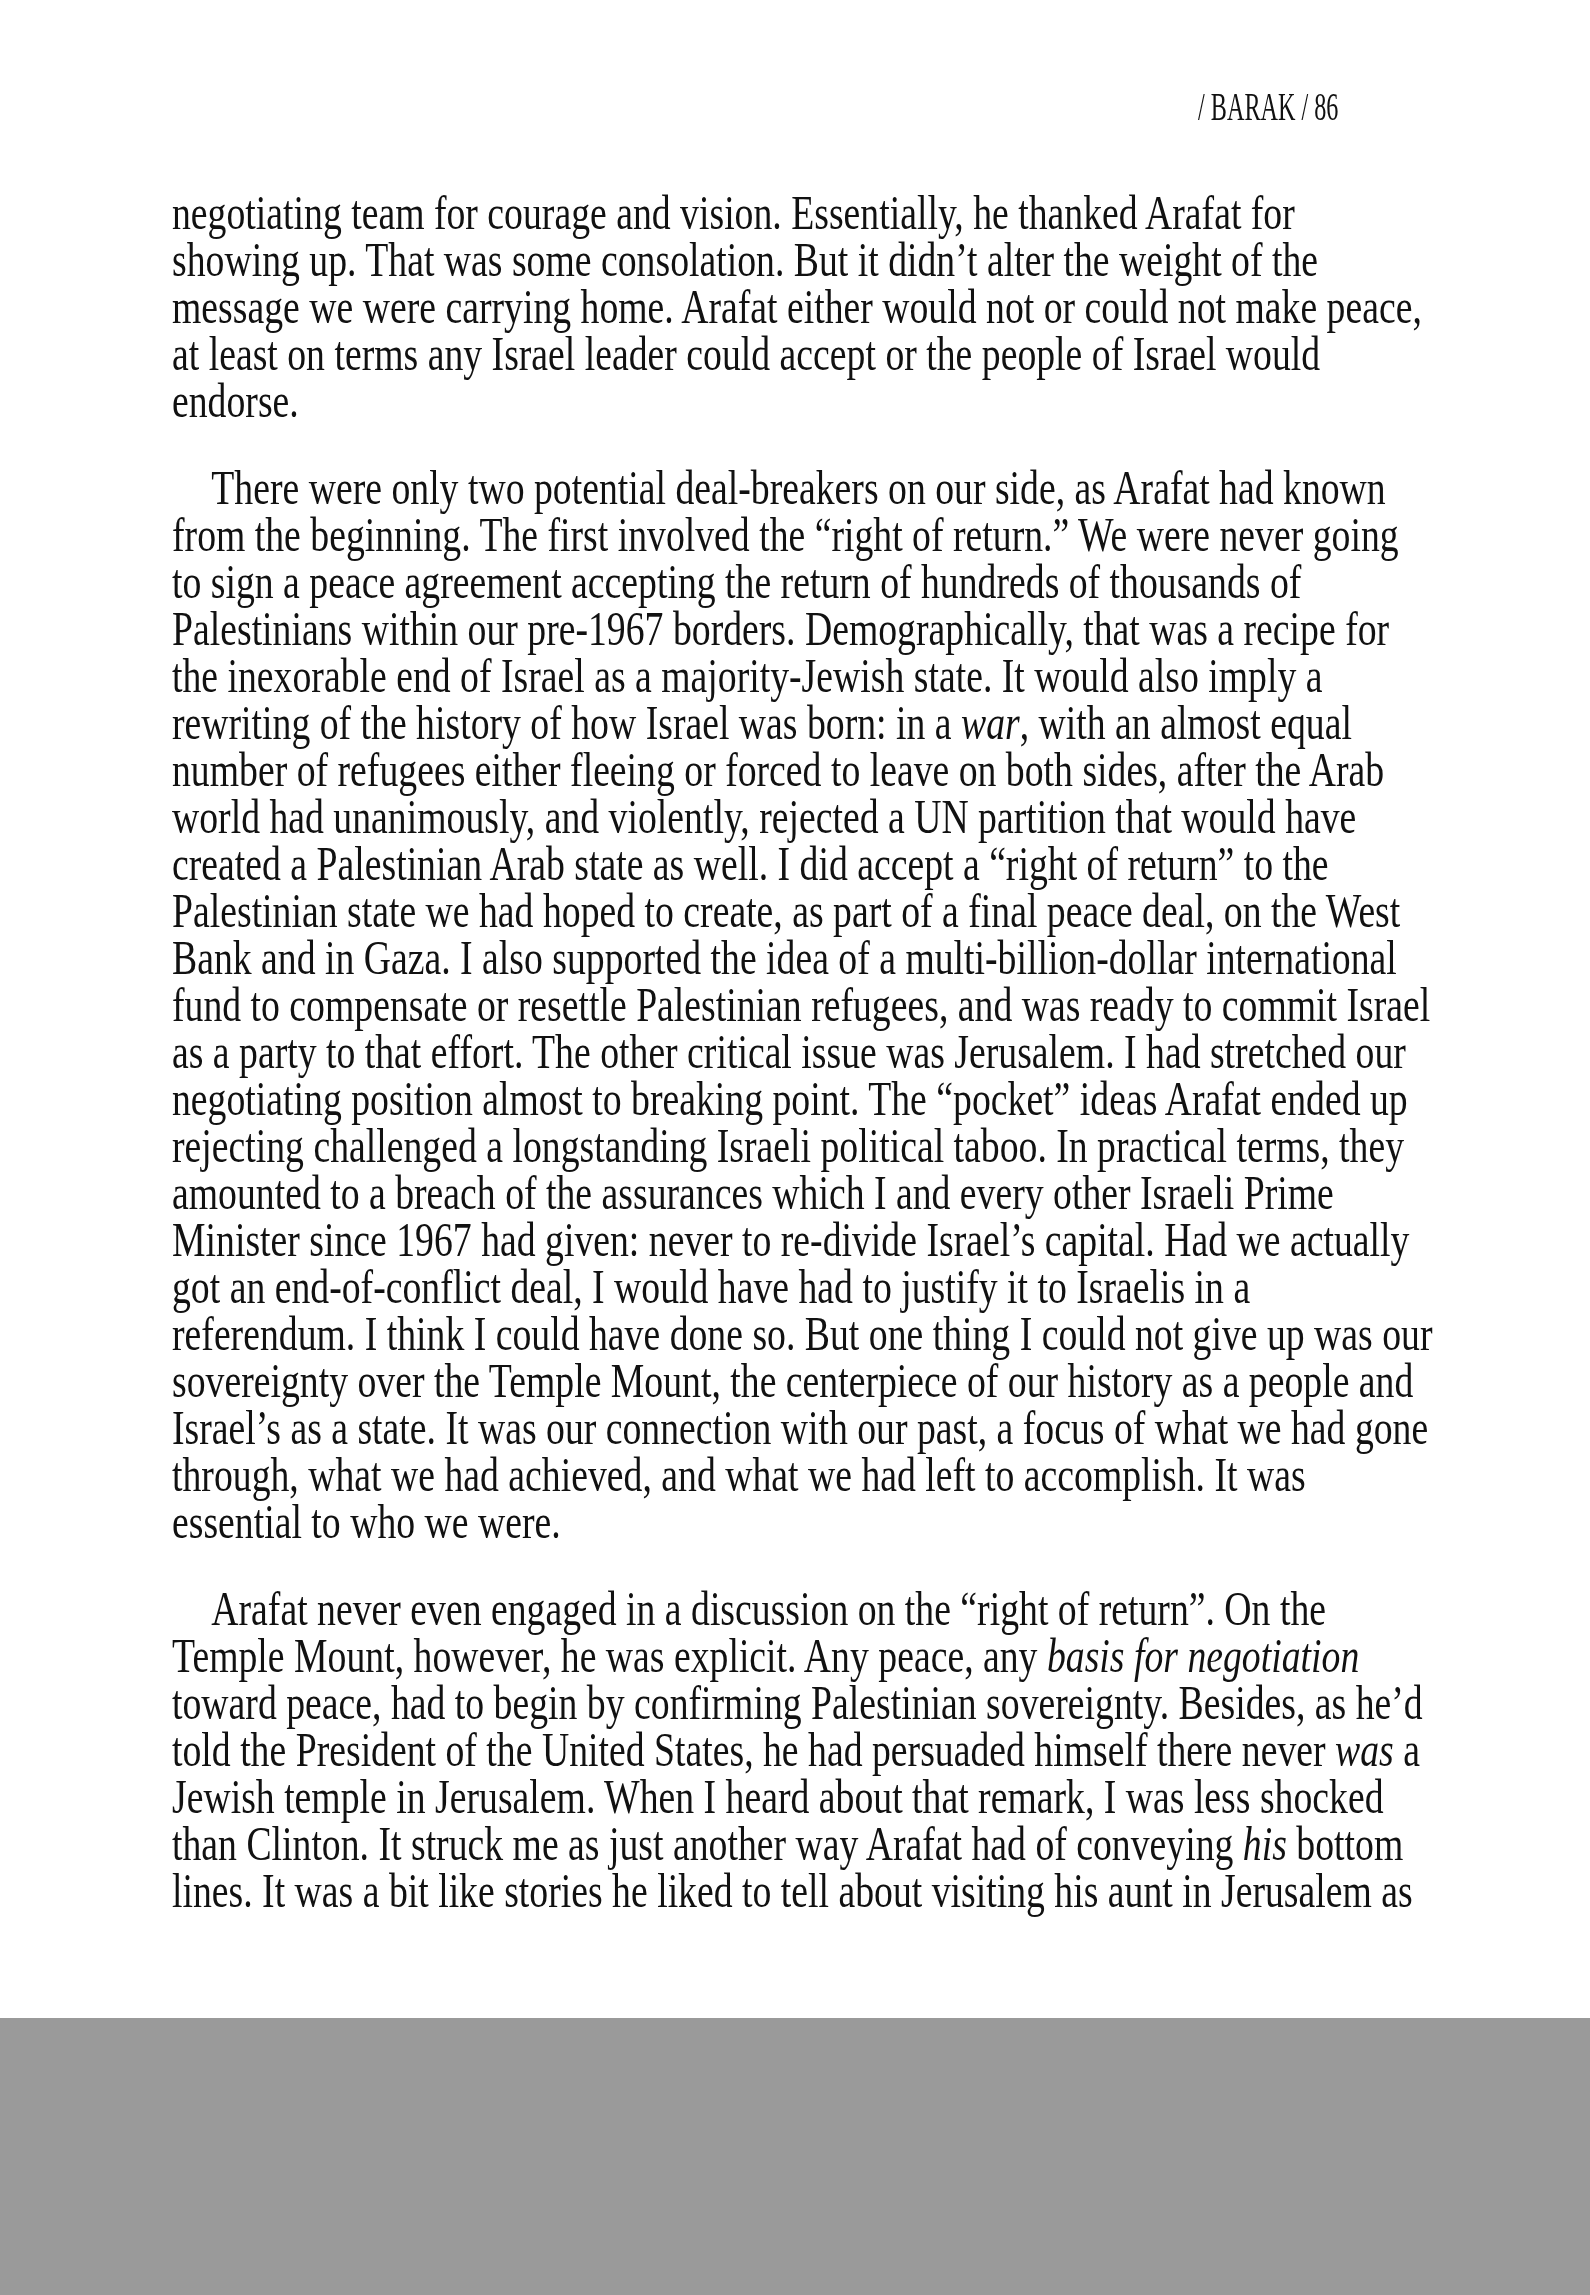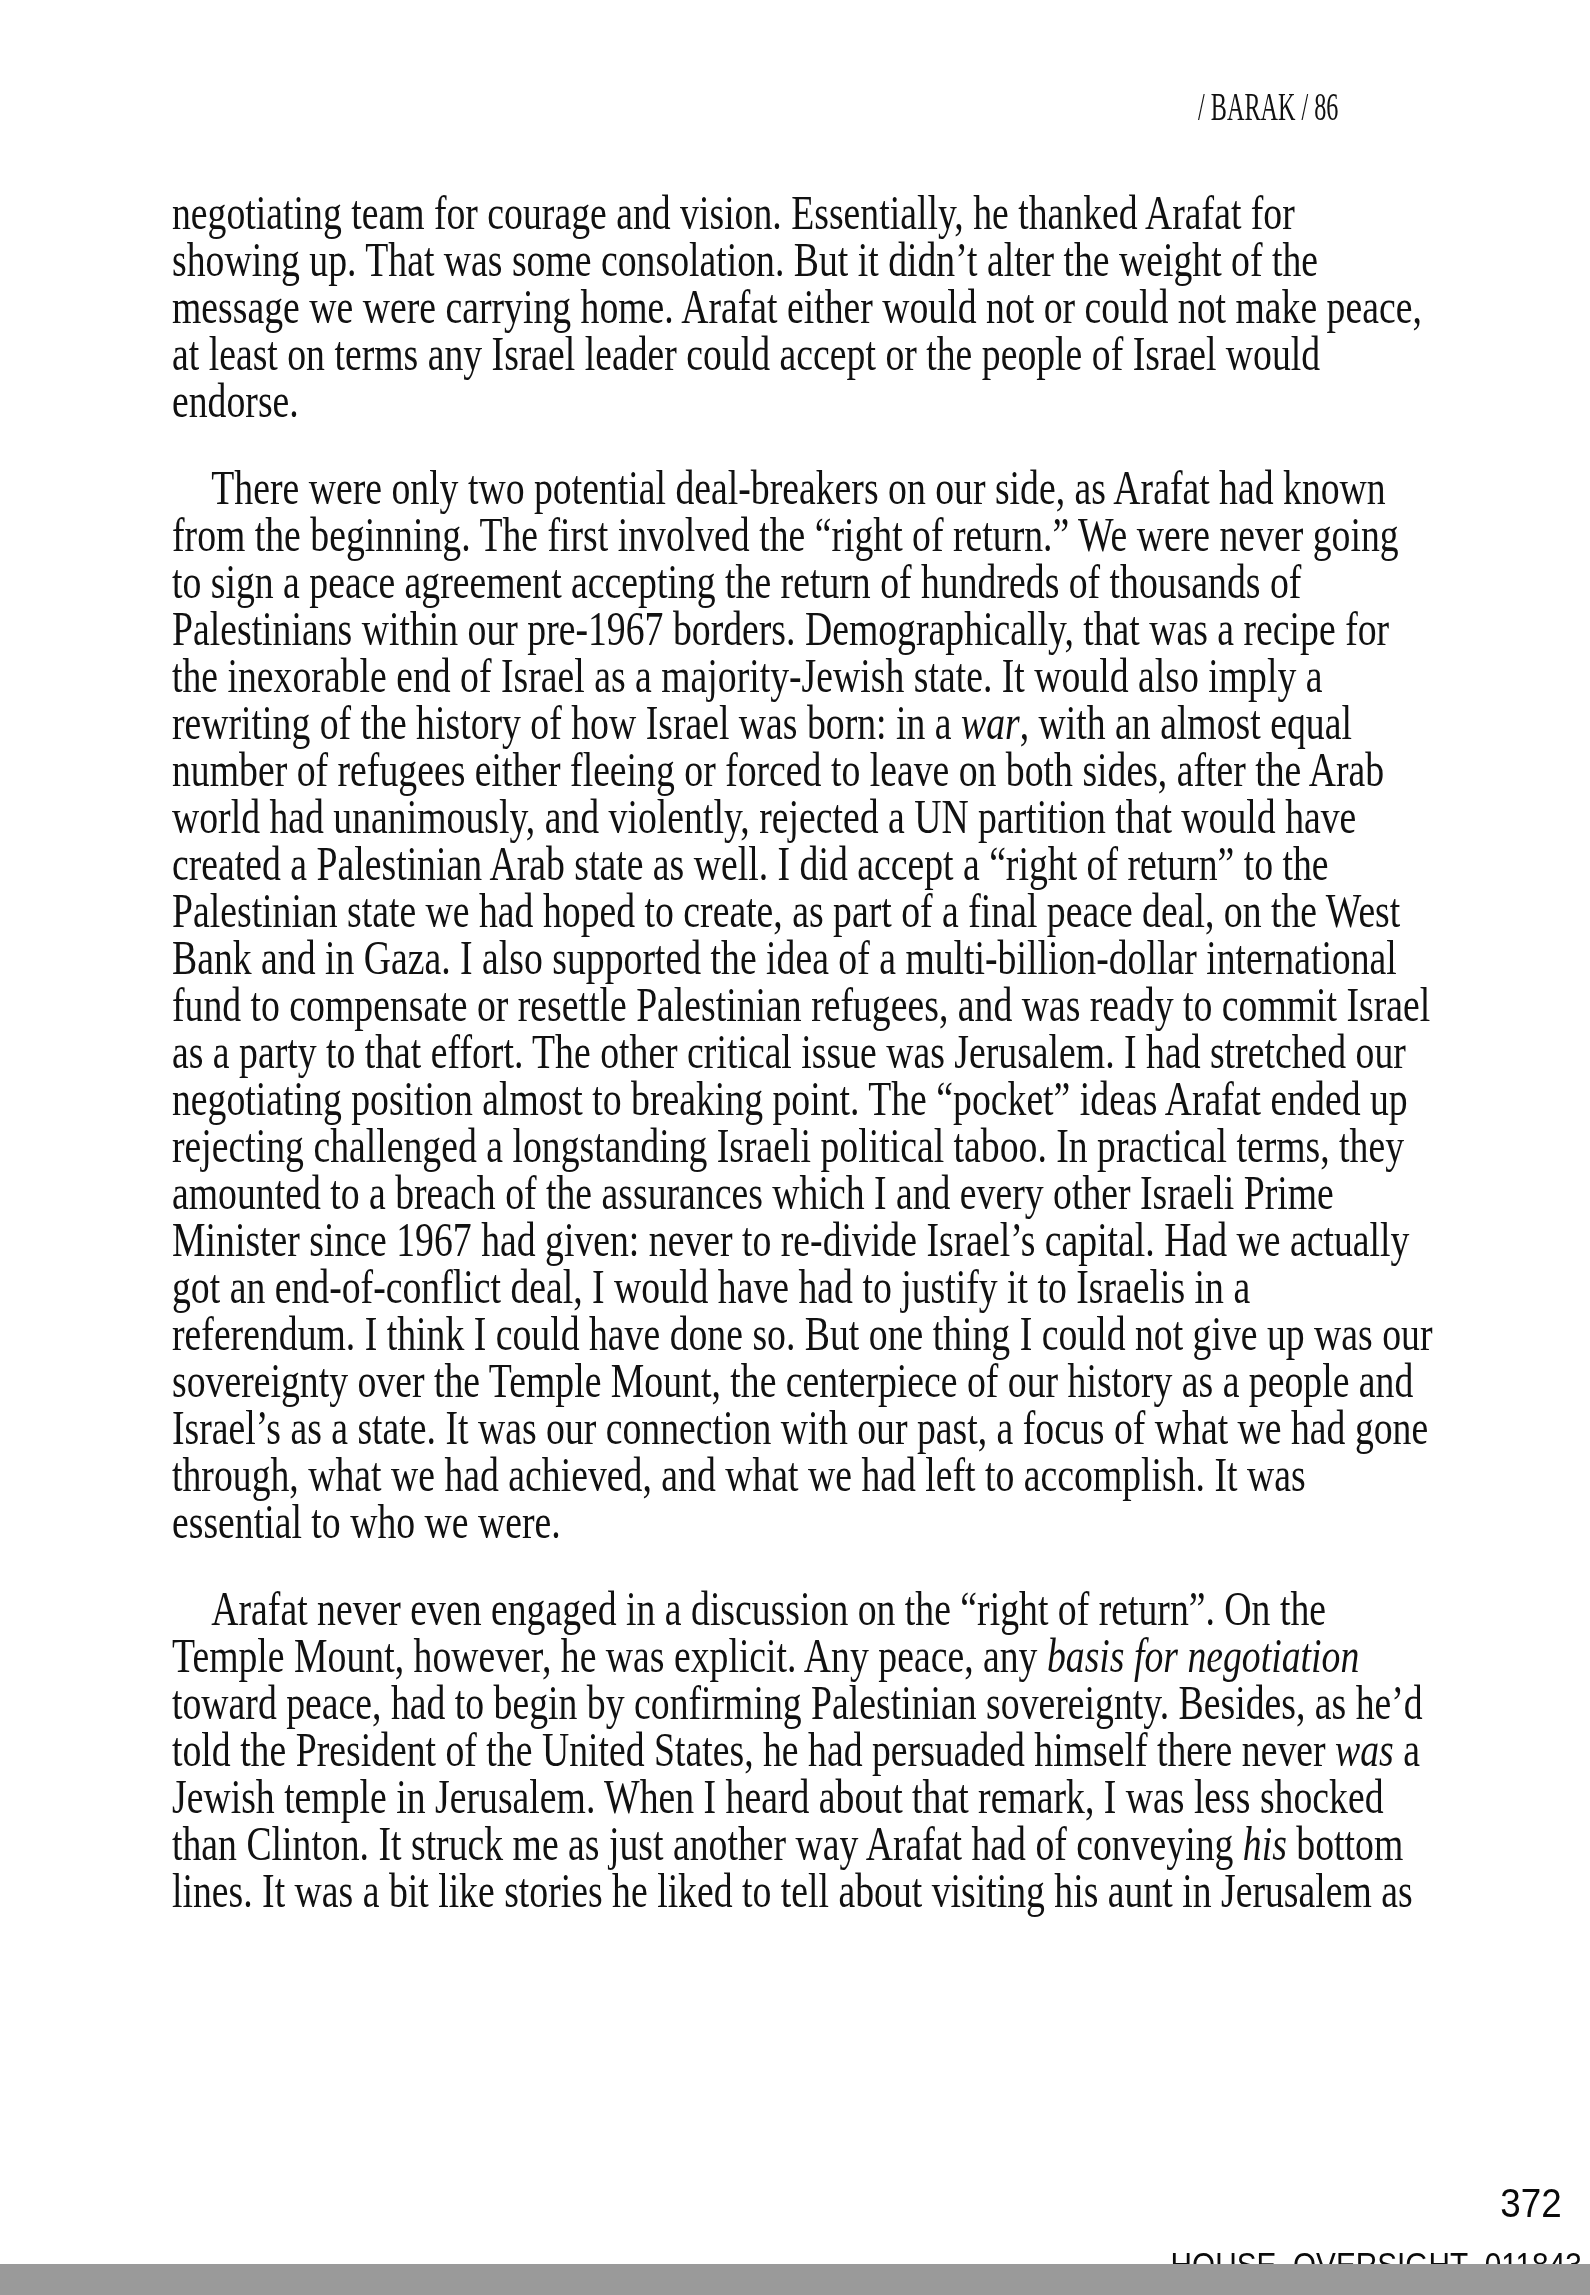--- a/index.html
+++ b/index.html
@@ -3,21 +3,21 @@
 <meta charset="utf-8">
 <style>
   html, body {
     margin: 0;
     padding: 0;
     background: #9a9a9a;
   }
   .page {
     position: relative;
     width: 1591px;
-    height: 2264px;
+    height: 2018px;
     margin: 0 auto;
     background: #ffffff;
     overflow: hidden;
     color: #111111;
     font-family: "Liberation Serif", "DejaVu Serif", serif;
   }
   .running-header {
     position: absolute;
     top: 87px;
     right: 253px;

